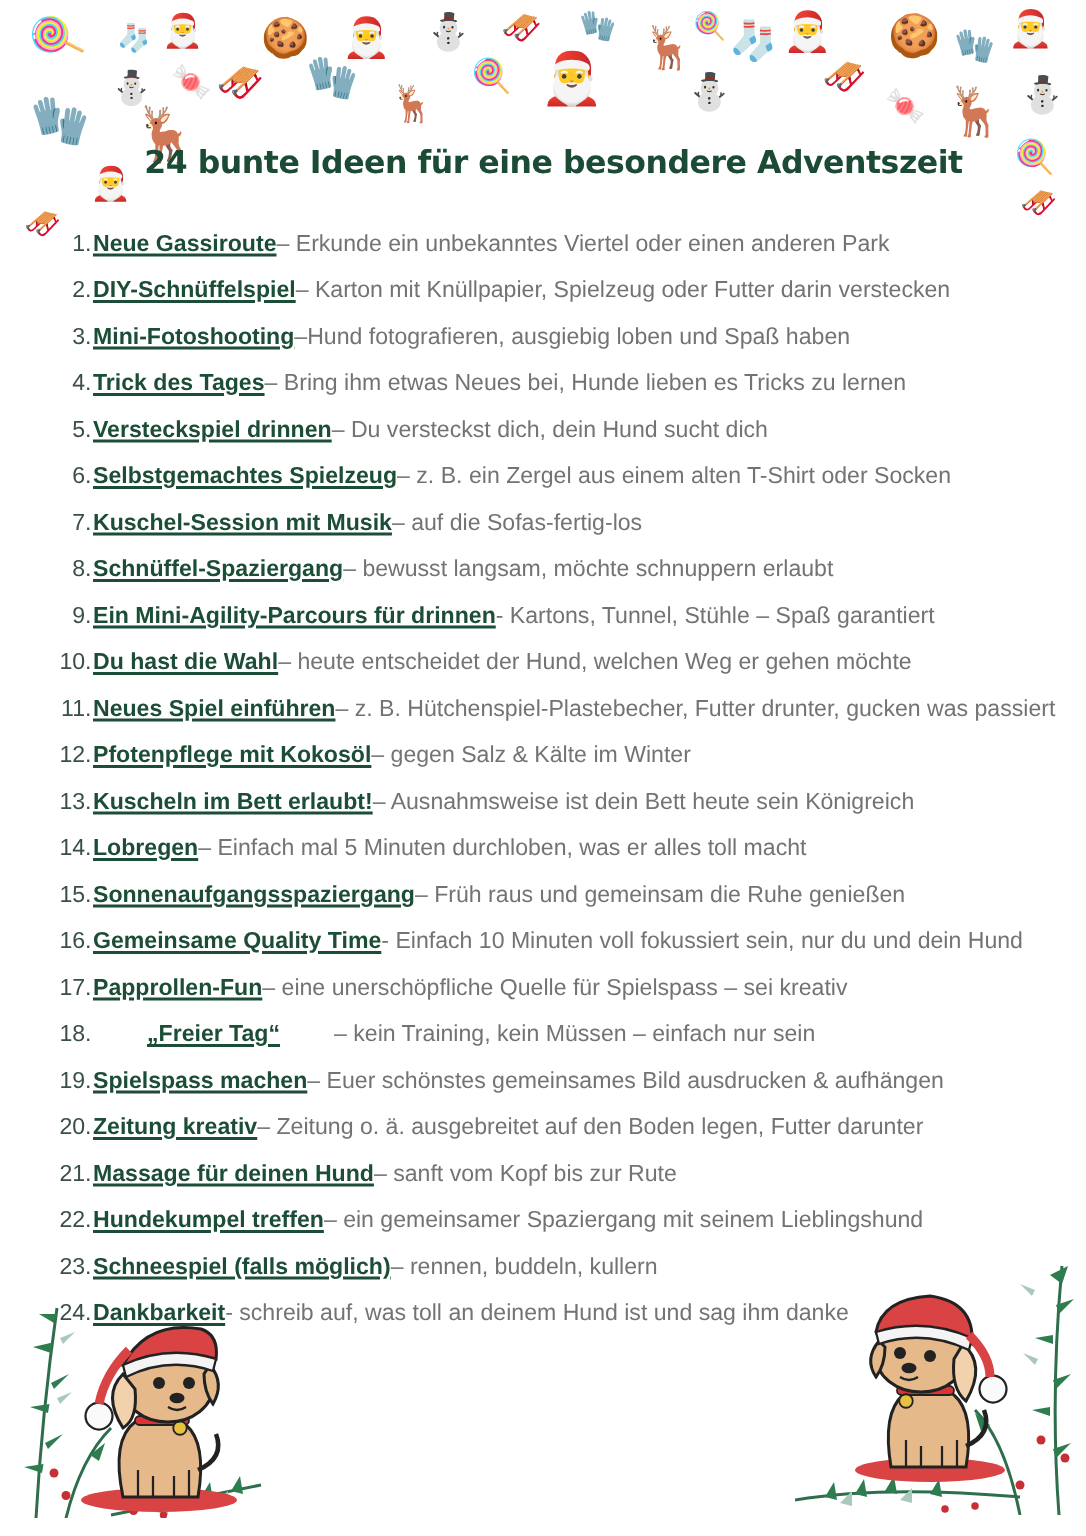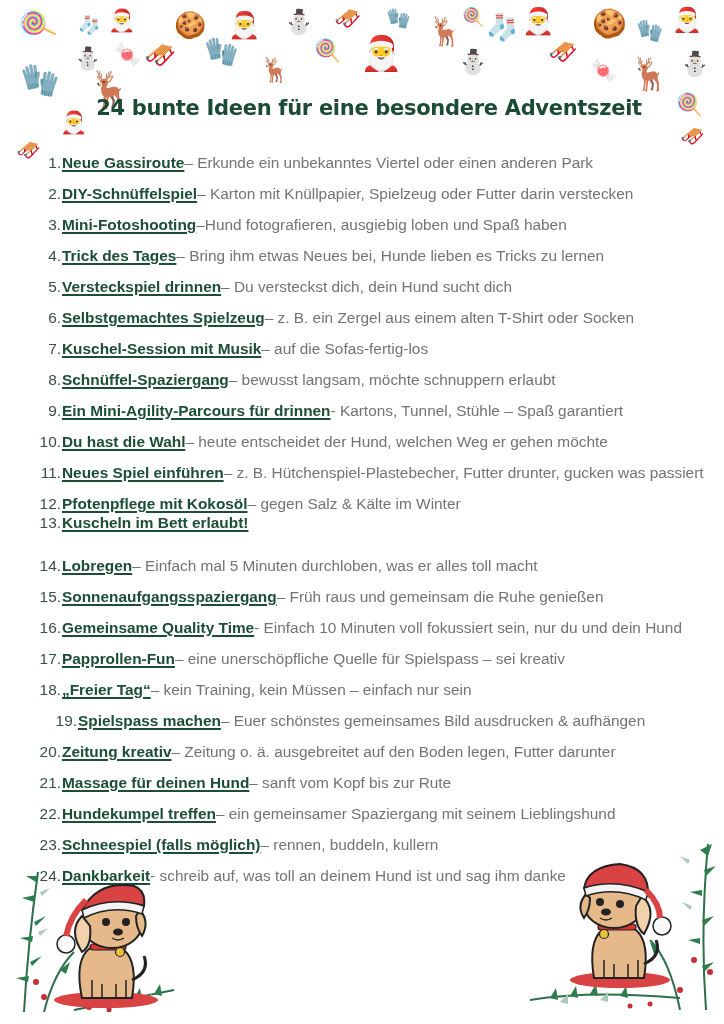--- a/index.html
+++ b/index.html
@@ -122,20 +122,21 @@
       <span class="rest">– z. B. Hütchenspiel-Plastebecher, Futter drunter, gucken was passiert</span>
     </div>
   <div class="item" style="top:341px;">
       <span class="num">12.</span>
       <span class="head">Pfotenpflege mit Kokosöl </span>
       <span class="rest">– gegen Salz &amp; Kälte im Winter</span>
     </div>
   <div class="item" style="top:372px;">
       <span class="num">13.</span>
       <span class="head">Kuscheln im Bett erlaubt! </span>
+      <span class="rest">– Ausnahmsweise ist dein Bett heute sein Königreich</span>
     </div>
   <div class="item" style="top:403px;justify-content:space-between;">
       <span class="num">14.</span>
       <span class="head">Lobregen </span>
       <span class="rest">– Einfach mal 5 Minuten durchloben, was er alles toll macht</span>
     </div>
   <div class="item" style="top:434px;">
       <span class="num">15.</span>
       <span class="head">Sonnenaufgangsspaziergang </span>
       <span class="rest">– Früh raus und gemeinsam die Ruhe genießen</span>
@@ -143,26 +144,26 @@
   <div class="item" style="top:465px;">
       <span class="num">16.</span>
       <span class="head">Gemeinsame Quality Time </span>
       <span class="rest">- Einfach 10 Minuten voll fokussiert sein, nur du und dein Hund</span>
     </div>
   <div class="item" style="top:496px;">
       <span class="num">17.</span>
       <span class="head">Papprollen-Fun </span>
       <span class="rest">– eine unerschöpfliche Quelle für Spielspass – sei kreativ</span>
     </div>
-  <div class="item" style="top:527px;">
+  <div class="item" style="top:527px;gap:36px;">
       <span class="num">18.</span>
       <span class="head">„Freier Tag“ </span>
       <span class="rest">– kein Training, kein Müssen – einfach nur sein</span>
     </div>
-  <div class="item" style="top:558px;padding-left:16px;">
+  <div class="item" style="top:558px;">
       <span class="num">19.</span>
       <span class="head">Spielspass machen </span>
       <span class="rest">– Euer schönstes gemeinsames Bild ausdrucken &amp; aufhängen</span>
     </div>
   <div class="item" style="top:589px;">
       <span class="num">20.</span>
       <span class="head">Zeitung kreativ</span>
       <span class="rest">– Zeitung o. ä. ausgebreitet auf den Boden legen, Futter darunter</span>
     </div>
   <div class="item" style="top:620px;">

